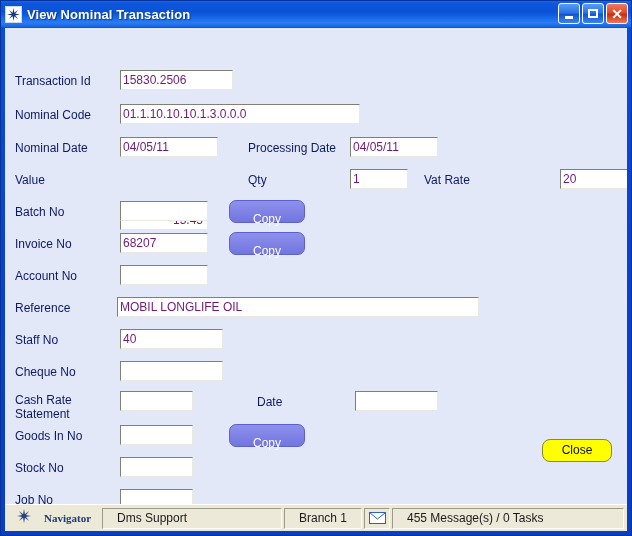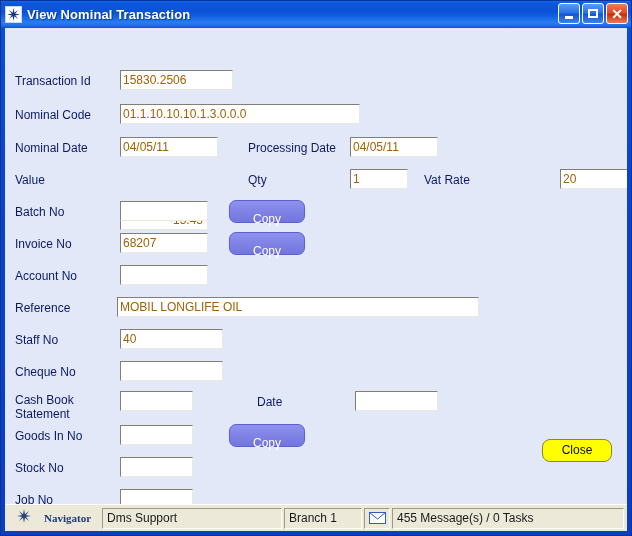--- a/index.html
+++ b/index.html
@@ -121,21 +121,21 @@
   }
   .tinput {
     position: absolute;
     box-sizing: border-box;
     background: #ffffff;
     border-top: 1px solid #7f7f72;
     border-left: 1px solid #7f7f72;
     border-right: 1px solid #e9e9e2;
     border-bottom: 1px solid #e9e9e2;
     outline: none;
-    color: #a16207;
+    color: #701a75;
     font-family: "Liberation Sans", sans-serif;
     font-size: 12px;
     padding: 0 2px;
     height: 20px;
   }
   .tinput.num-right { text-align: right; padding-right: 4px; margin-top: 41px; }
 
   .copy-btn {
     position: absolute;
     box-sizing: border-box;
@@ -202,21 +202,21 @@
   .sb-panel {
     height: 21px;
     box-sizing: border-box;
     background: #ece9d8;
     border-top: 1px solid #9d9b87;
     border-left: 1px solid #9d9b87;
     border-right: 1px solid #ffffff;
     border-bottom: 1px solid #ffffff;
     display: flex;
     align-items: center;
-    padding-left: 4px;
+    padding-left: 14px;
     color: #1a1a1a;
     font-size: 12px;
     white-space: nowrap;
     overflow: hidden;
     margin-right: 2px;
   }
   .sb-user  { flex: 0 0 180px; }
   .sb-branch{ flex: 0 0 78px; }
   .sb-company{flex: 0 0 92px; }
   .sb-mail  { flex: 0 0 26px; justify-content: center; padding-left: 0; }
@@ -293,21 +293,21 @@
 
     <span class="field-label" style="left:10px; top:273px;">Reference</span>
     <input class="tinput" style="left: 112px; top: 269px; width: 362px;" type="text" value="MOBIL LONGLIFE OIL">
 
     <span class="field-label" style="left:10px; top:305px;">Staff No</span>
     <input class="tinput" style="left: 115px; top: 301px; width: 103px;" type="text" value="40">
 
     <span class="field-label" style="left:10px; top:337px;">Cheque No</span>
     <input class="tinput" style="left: 115px; top: 333px; width: 103px;" type="text" value="">
 
-    <span class="field-label" style="left:10px; top:365px;">Cash Book
+    <span class="field-label" style="left:10px; top:365px;">Cash Rate
 Statement</span>
     <input class="tinput" style="left: 115px; top: 363px; width: 73px;" type="text" value="">
 
     <span class="field-label" style="left:252px; top:367px;">Date</span>
     <input class="tinput" style="left: 350px; top: 363px; width: 83px;" type="text" value="">
 
     <span class="field-label" style="left:10px; top:401px;">Goods In No</span>
     <input class="tinput" style="left: 115px; top: 397px; width: 73px;" type="text" value="">
     <button class="copy-btn" style="left:224px; top:396px;">Copy</button>
 

